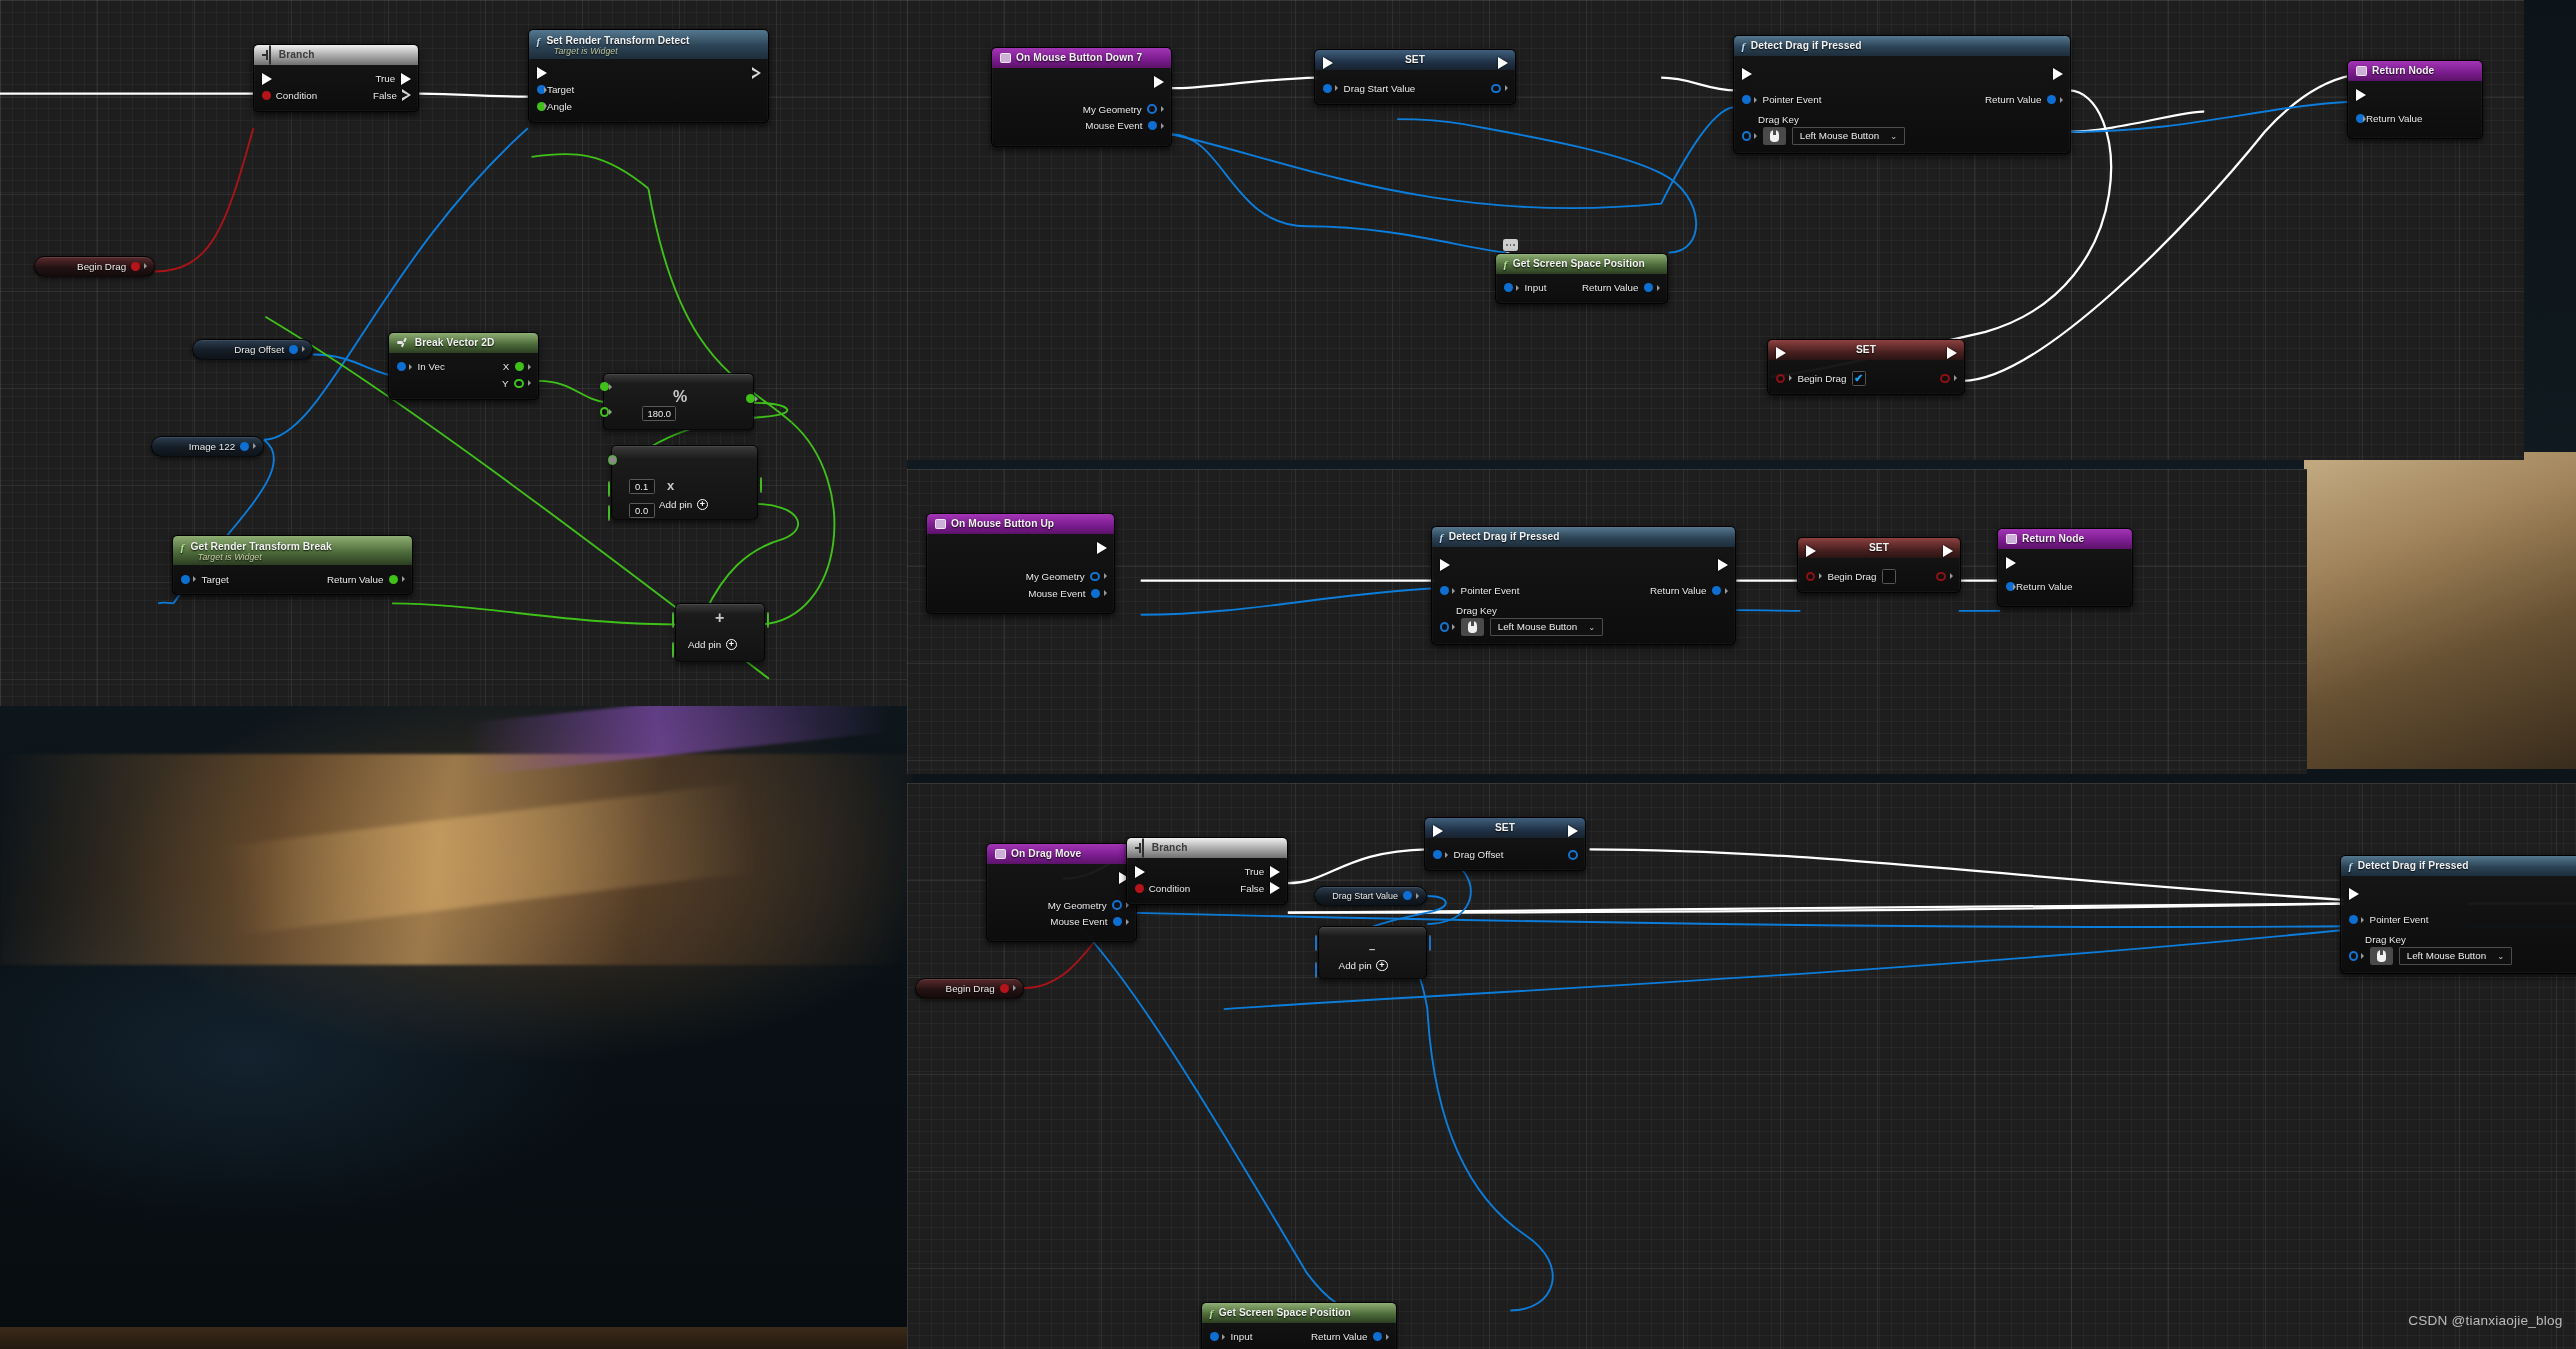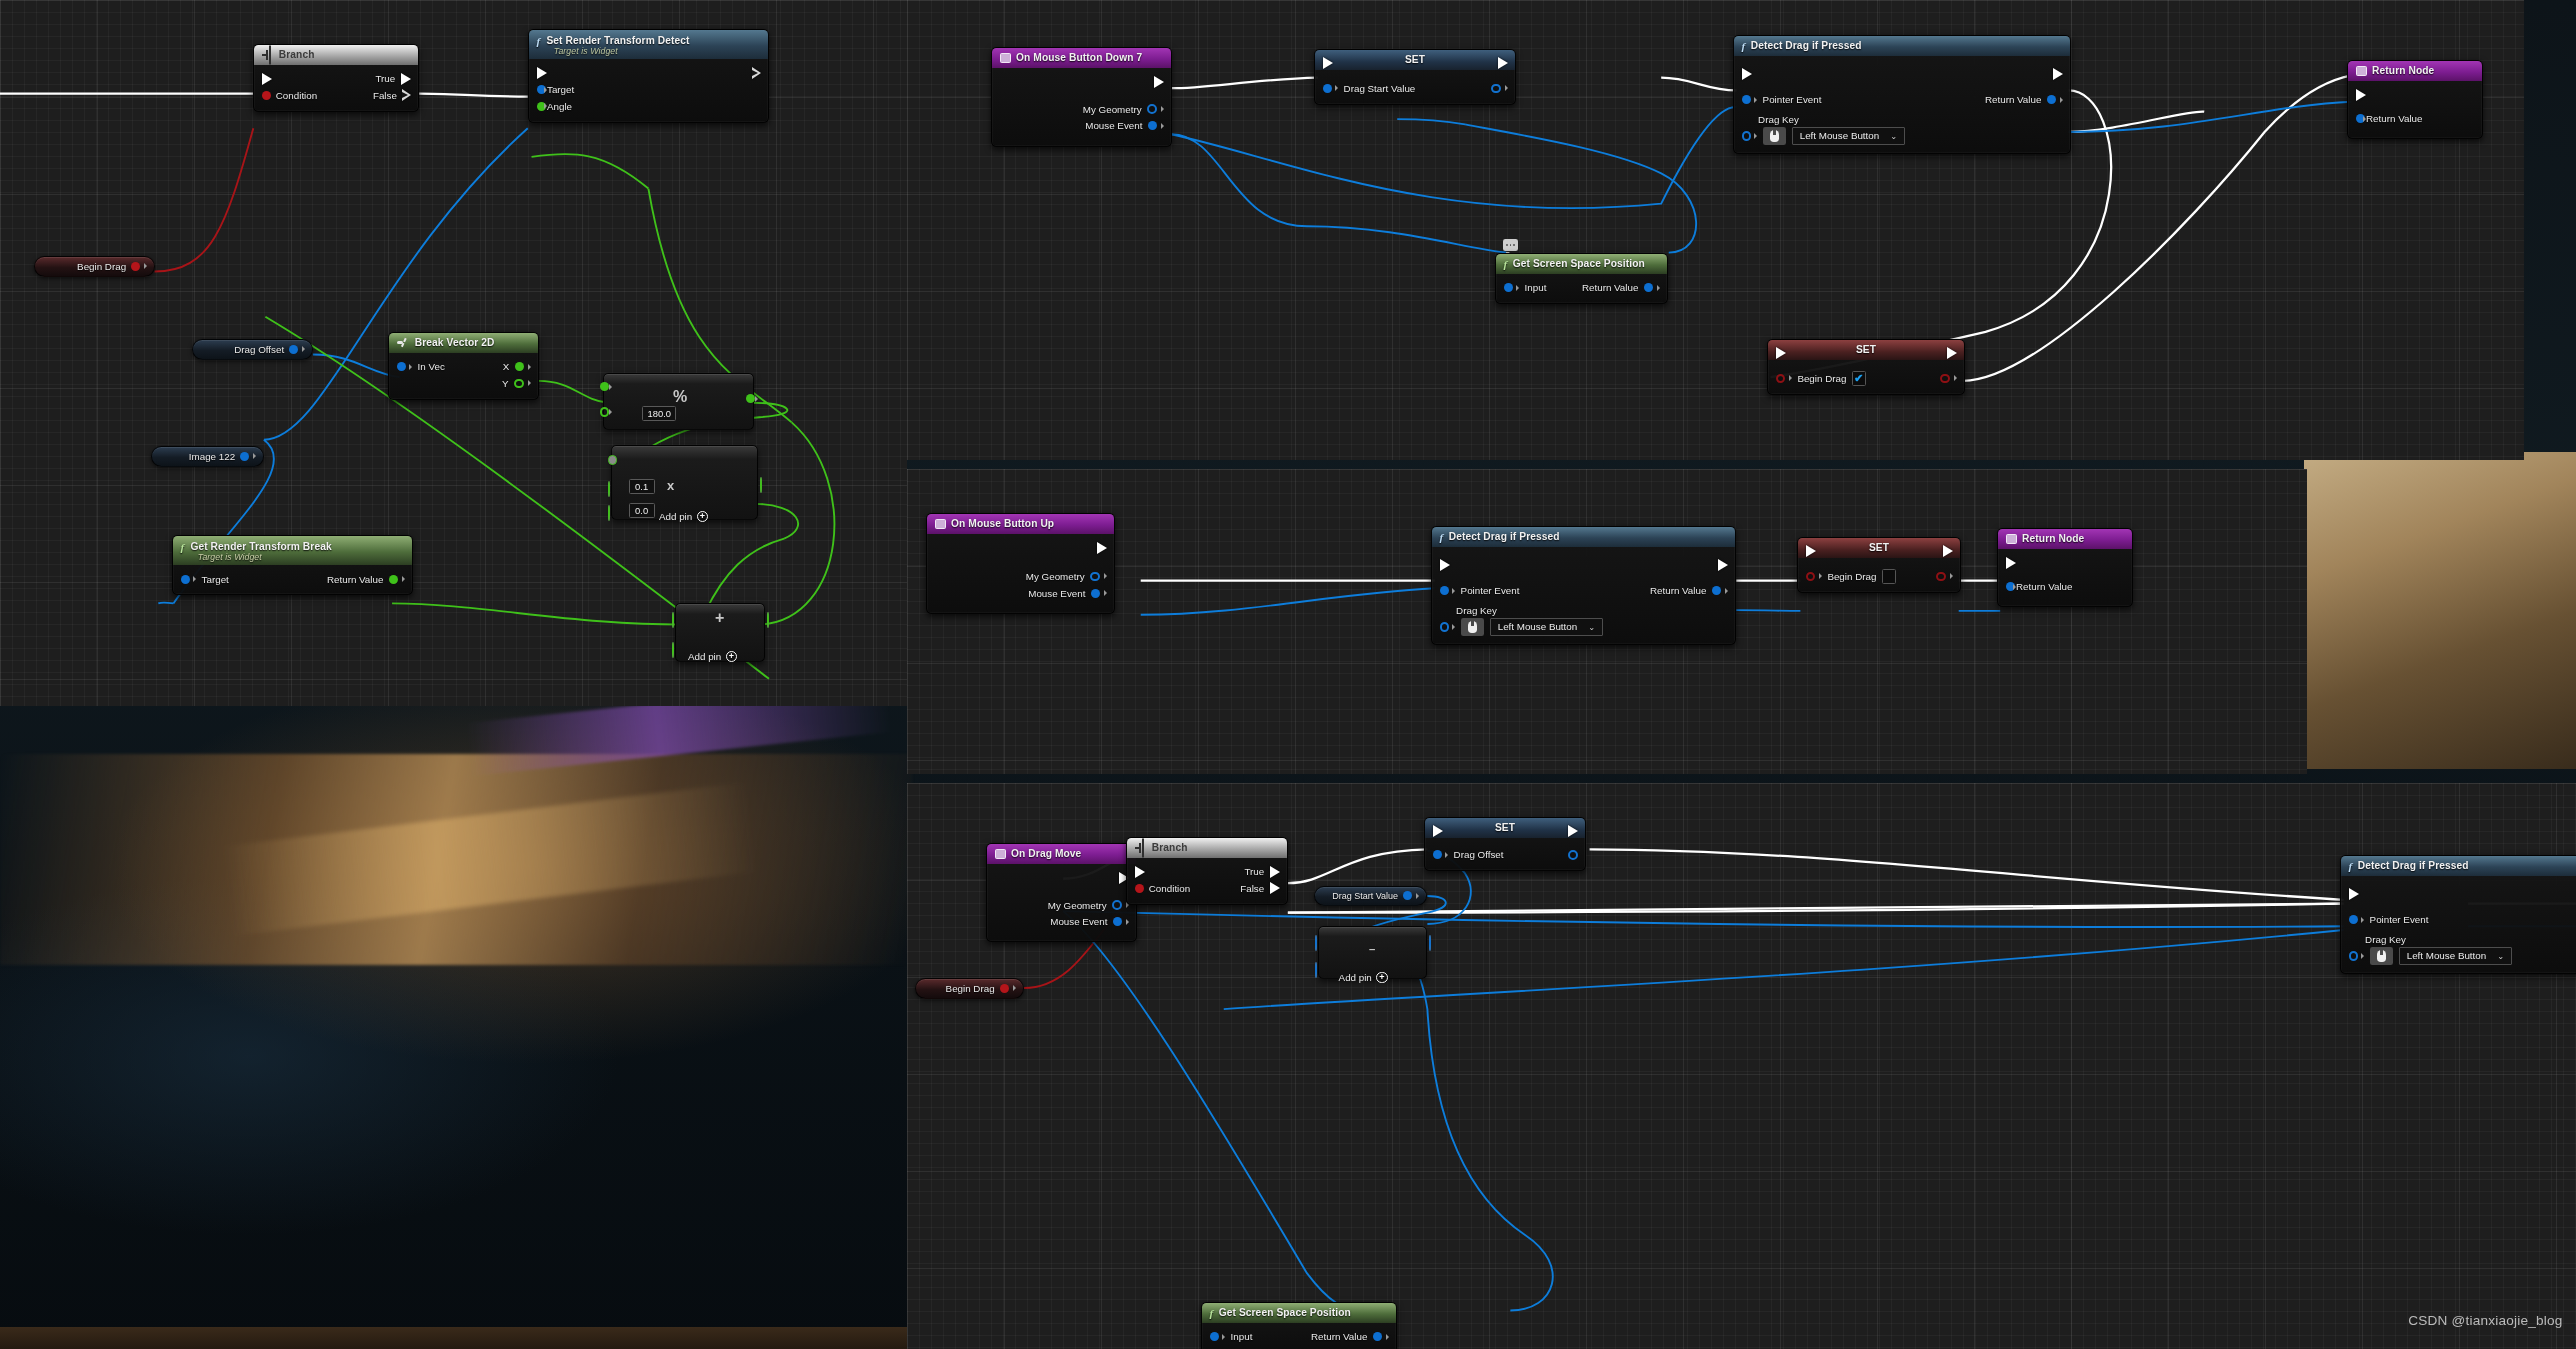--- a/index.html
+++ b/index.html
@@ -154,21 +154,21 @@
     background: linear-gradient(180deg,#3a3a3a 0%, #1b1b1b 18%, #121212 100%);
     border:0.8px solid rgba(0,0,0,.85);
     box-shadow: 0 2.3px 6px rgba(0,0,0,.6), inset 0 0.8px 0 rgba(255,255,255,.12);
   }
   .numbox {
     background:#101010; border:0.8px solid #595959; border-radius:1.5px;
     font-size:9.4px; color:#f0f0f0; padding:0.8px 4.5px; min-width:26px; text-align:center;
     font-family:"Liberation Sans", sans-serif;
   }
   .op-glyph { font-size:16px; color:#c8c8c8; font-weight:bold; line-height:1; }
-  .addpin { display:flex; align-items:center; gap:4.5px; font-size:9.8px; color:#eaeaea;margin-top:12px; }
+  .addpin { display:flex; align-items:center; gap:4.5px; font-size:9.8px; color:#eaeaea; }
   .addpin-circle {
     width:11.3px;height:11.3px;border-radius:50%;border:1.5px solid #ffffff;
     display:flex;align-items:center;justify-content:center;font-size:9px;line-height:1;color:#fff;font-weight:bold;
   }
 
   
   .dropdown {
     display:flex; align-items:center; gap:6px; margin-left:1.5px;
   }
   .mouse-icon {
@@ -335,21 +335,21 @@
       <span class="pin red"></span>
       <span class="pin-arrow"></span>
     </div>
 
     <div class="cap blue" style="left:192px; top:339px; width:121px;">
       <span class="label" style="margin-left:auto;">Drag Offset</span>
       <span class="pin blue"></span>
       <span class="pin-arrow"></span>
     </div>
 
-    <div class="cap blue" style="left:151px; top:446px; width:113px;">
+    <div class="cap blue" style="left:151px; top:436px; width:113px;">
       <span class="label" style="margin-left:auto;">Image 122</span>
       <span class="pin blue"></span>
       <span class="pin-arrow"></span>
     </div>
 
     <div class="node" style="left:388px; top:332px; width:151px;">
       <div class="node-title t-pure">
         <span class="icon-break"></span>
         <span>Break Vector 2D</span>
       </div>

